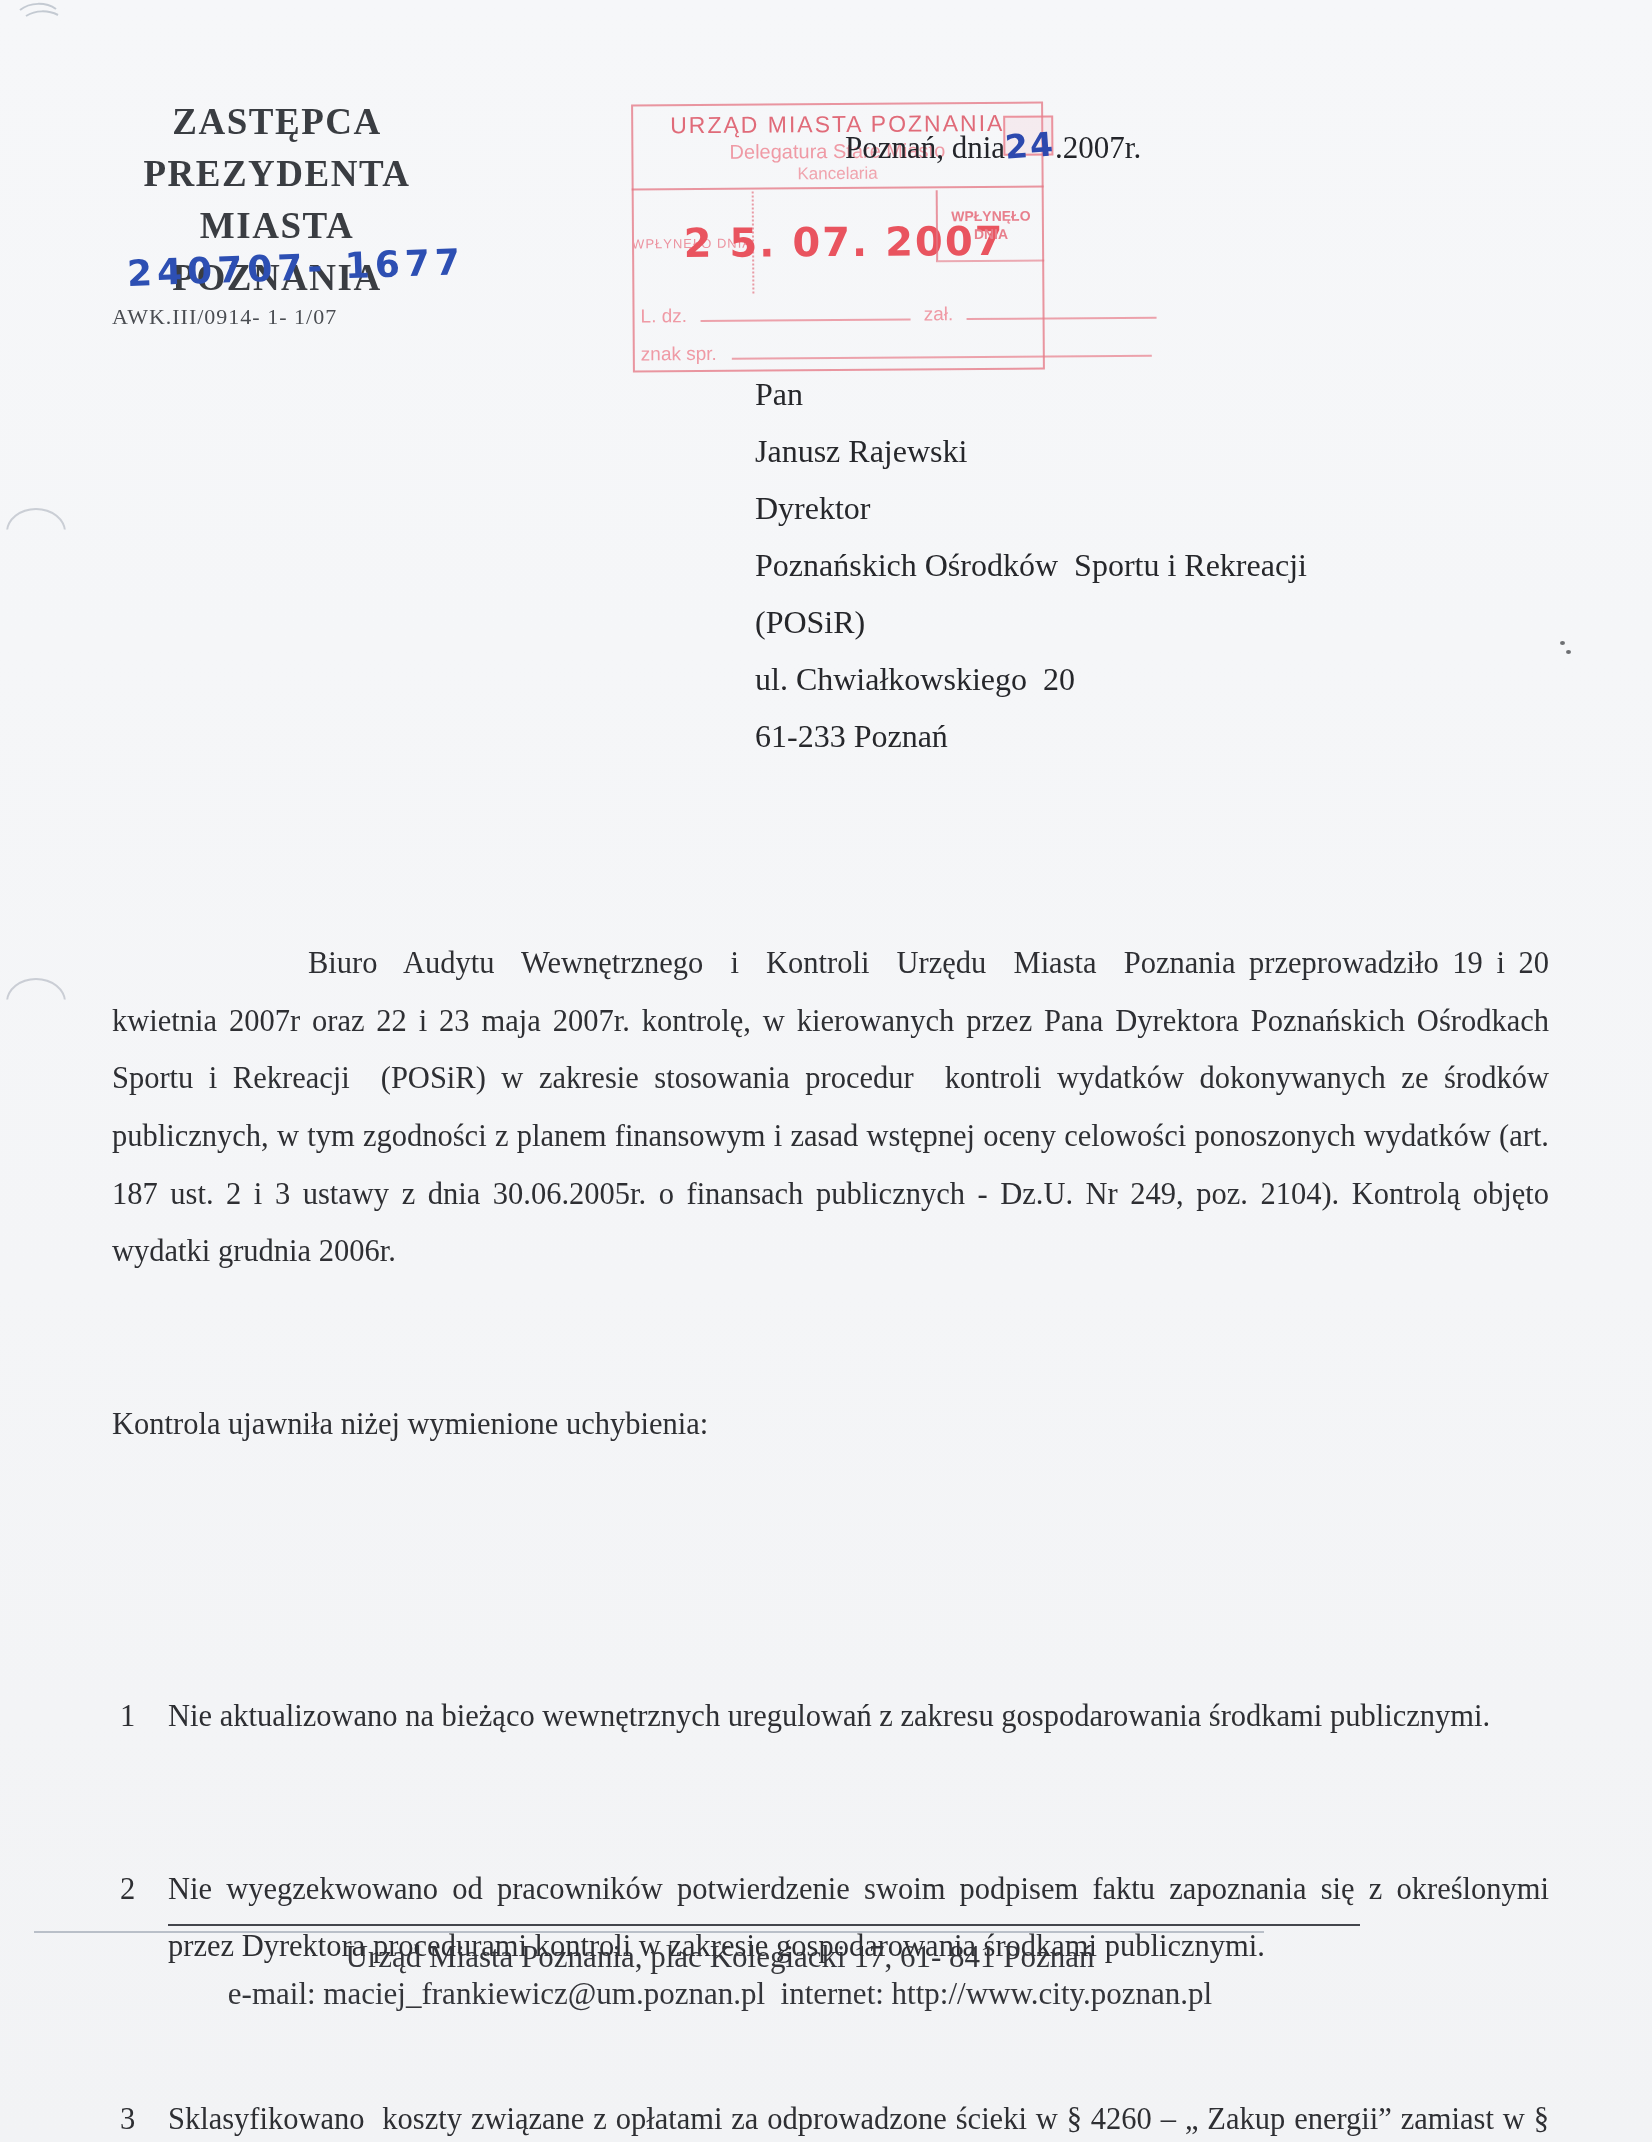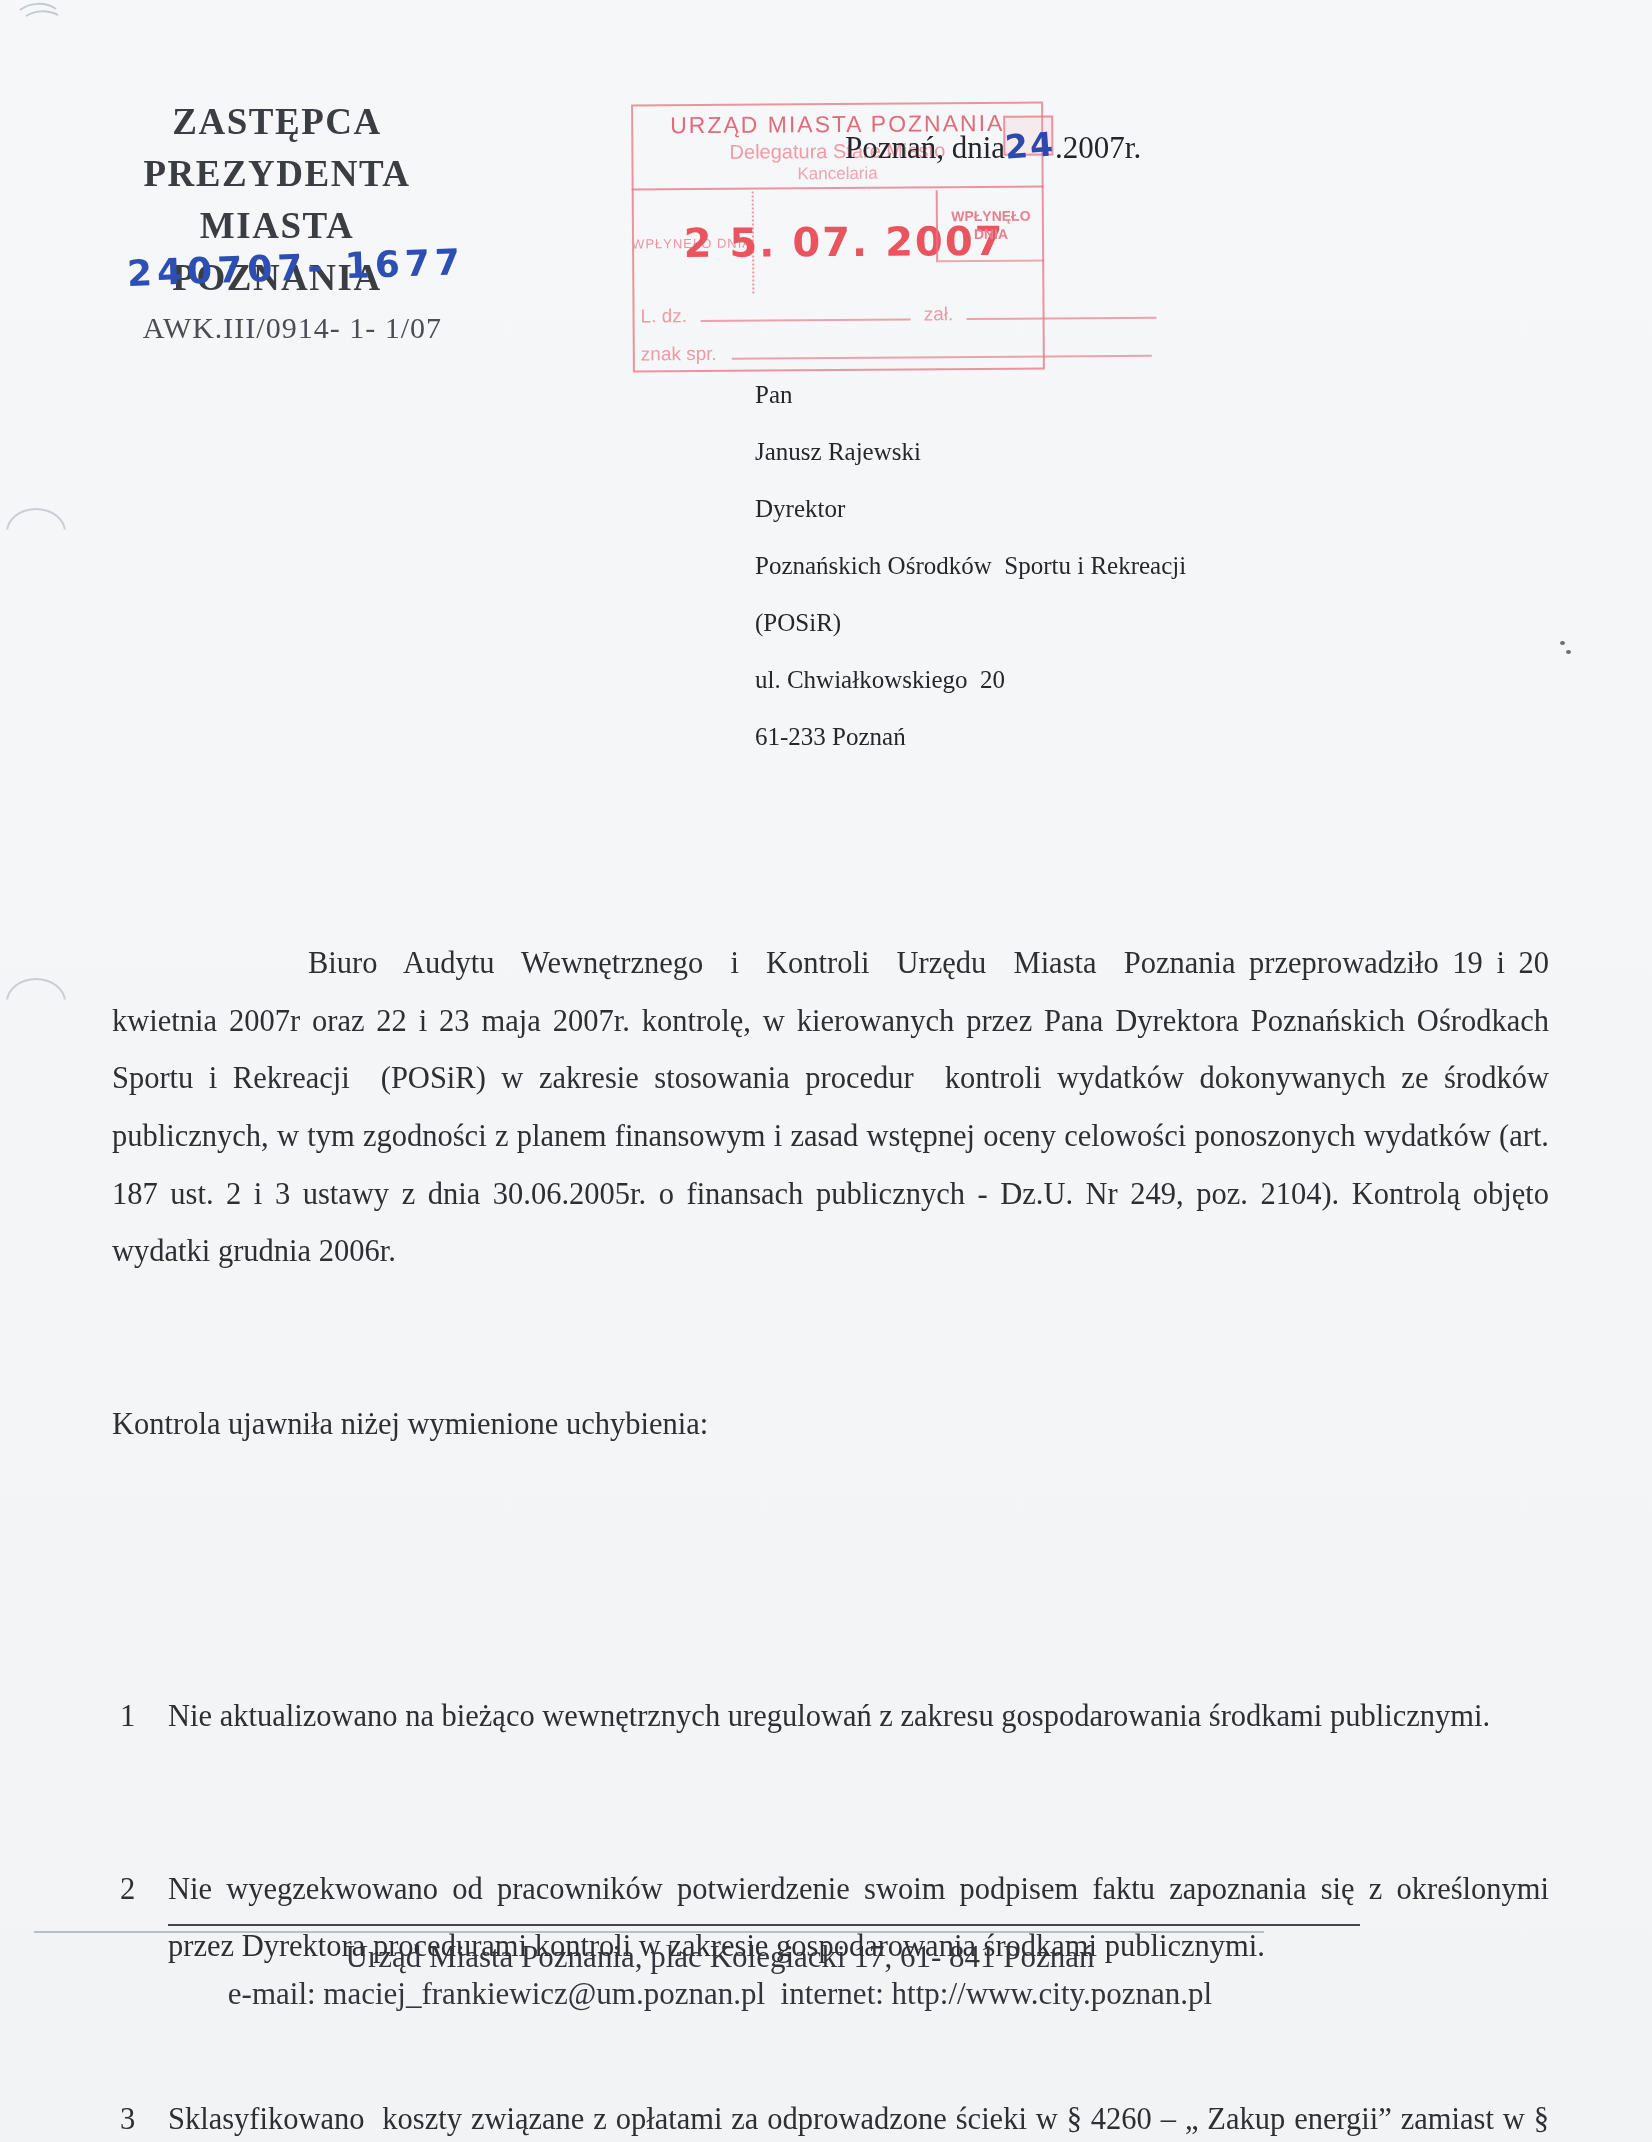--- a/index.html
+++ b/index.html
@@ -12,21 +12,21 @@
     overflow:hidden;
   }
 
   
   .sender{position:absolute;left:112px;top:96px;width:330px;text-align:center;}
   .sender .t1,.sender .t2{
     font-weight:bold;font-size:37px;letter-spacing:1.5px;color:#3a3d42;
     line-height:52px;
   }
   .sender .ref{
-    text-align:right;font-size:30px;color:#4a4d52;letter-spacing:1px;margin-top:7px;
+    text-align:left;font-size:22px;color:#4a4d52;letter-spacing:1px;
   }
   .handwritten-ref{
     position:absolute;left:127px;top:247px;
     font-family:"DejaVu Sans",sans-serif;font-weight:bold;
     color:#2d4fb3;font-size:36px;letter-spacing:5px;
     transform:rotate(-2deg);white-space:pre;
   }
 
   
   .stamp{
@@ -87,21 +87,21 @@
     position:absolute;left:845px;top:127px;z-index:5;
     font-size:31px;color:#23252a;white-space:nowrap;
   }
   .dateline .hday{
     font-family:"DejaVu Sans",sans-serif;font-weight:bold;font-style:normal;
     color:#2d49ae;font-size:33px;letter-spacing:2px;
     display:inline-block;transform:rotate(-4deg) translateY(-1px);
   }
 
   
-  .recipient{position:absolute;left:755px;top:366px;font-size:25px;color:#26272b;}
+  .recipient{position:absolute;left:755px;top:366px;font-size:32px;color:#26272b;}
   .recipient .rl{line-height:57px;white-space:pre;}
 
   
   .body-text{
     position:absolute;left:112px;top:820px;width:1437px;
     font-size:30.5px;line-height:57.6px;color:#2e2f33;
     text-align:justify;white-space:pre-wrap;
   }
   .p1{text-indent:196px;}
   .p2{text-align:left;}

